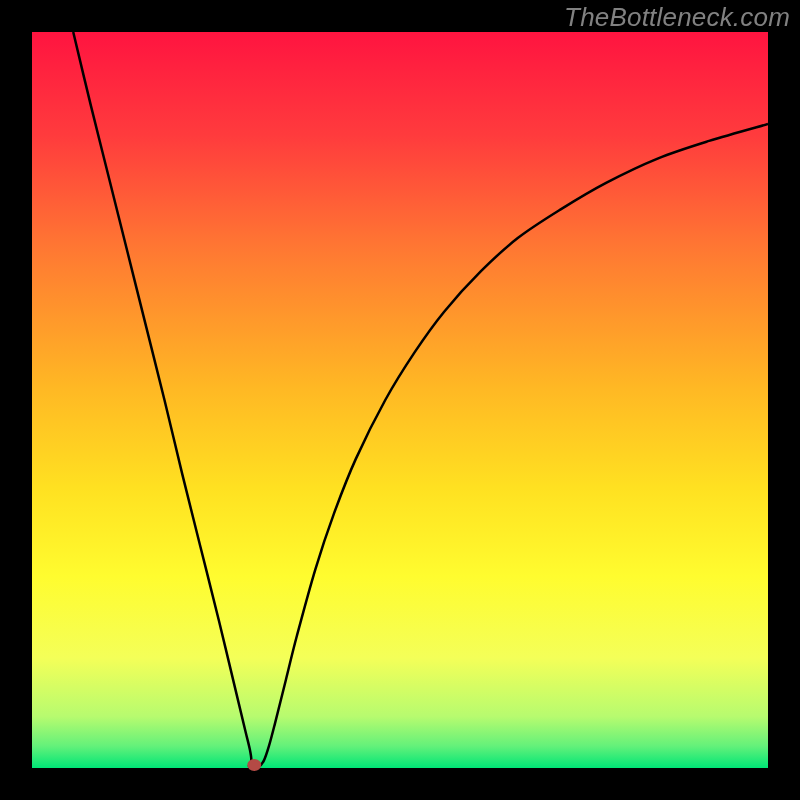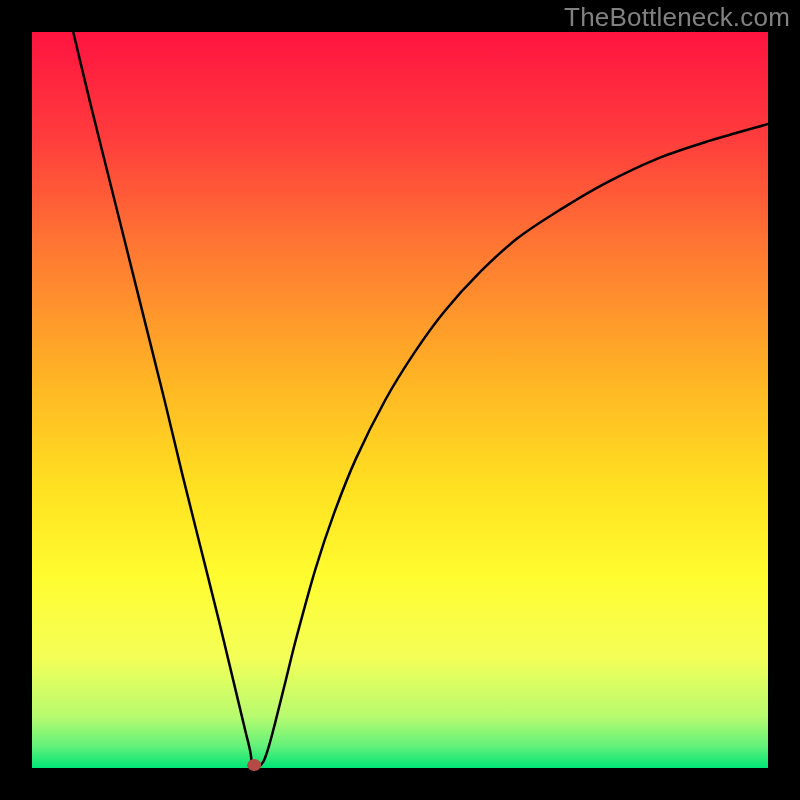--- a/index.html
+++ b/index.html
@@ -7,20 +7,21 @@
     padding: 0;
     width: 800px;
     height: 800px;
     background: #ffffff;
     font-family: Arial, Helvetica, sans-serif;
   }
   .chart-wrap {
     position: relative;
     width: 800px;
     height: 800px;
+    font-style: italic;
   }
   .stage {
     position: absolute;
     left: 0;
     top: 0;
   }
   .attribution {
     position: absolute;
     top: 2px;
     right: 10px;

